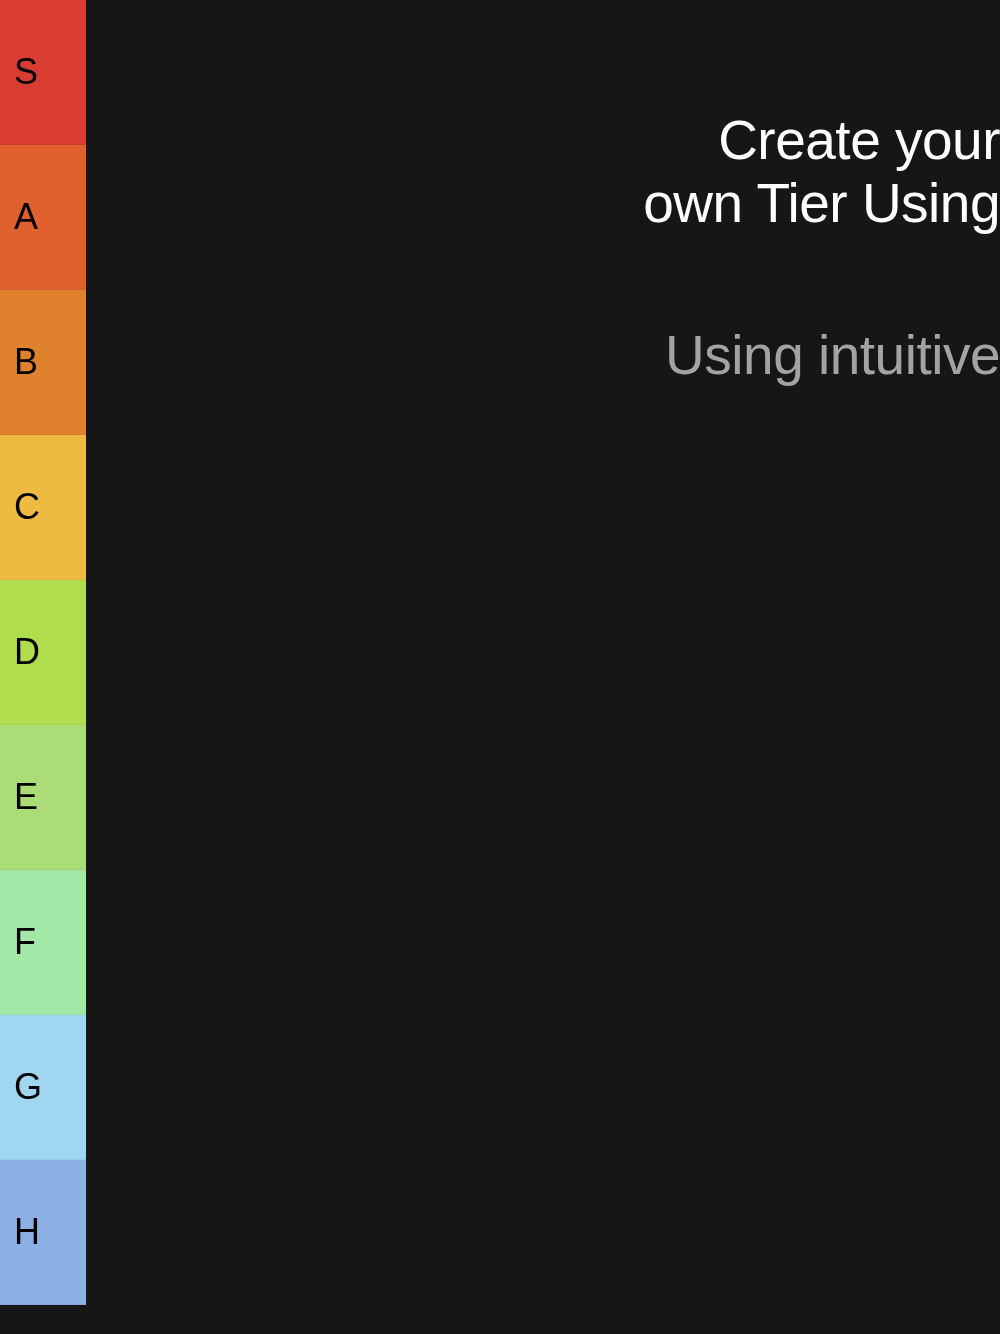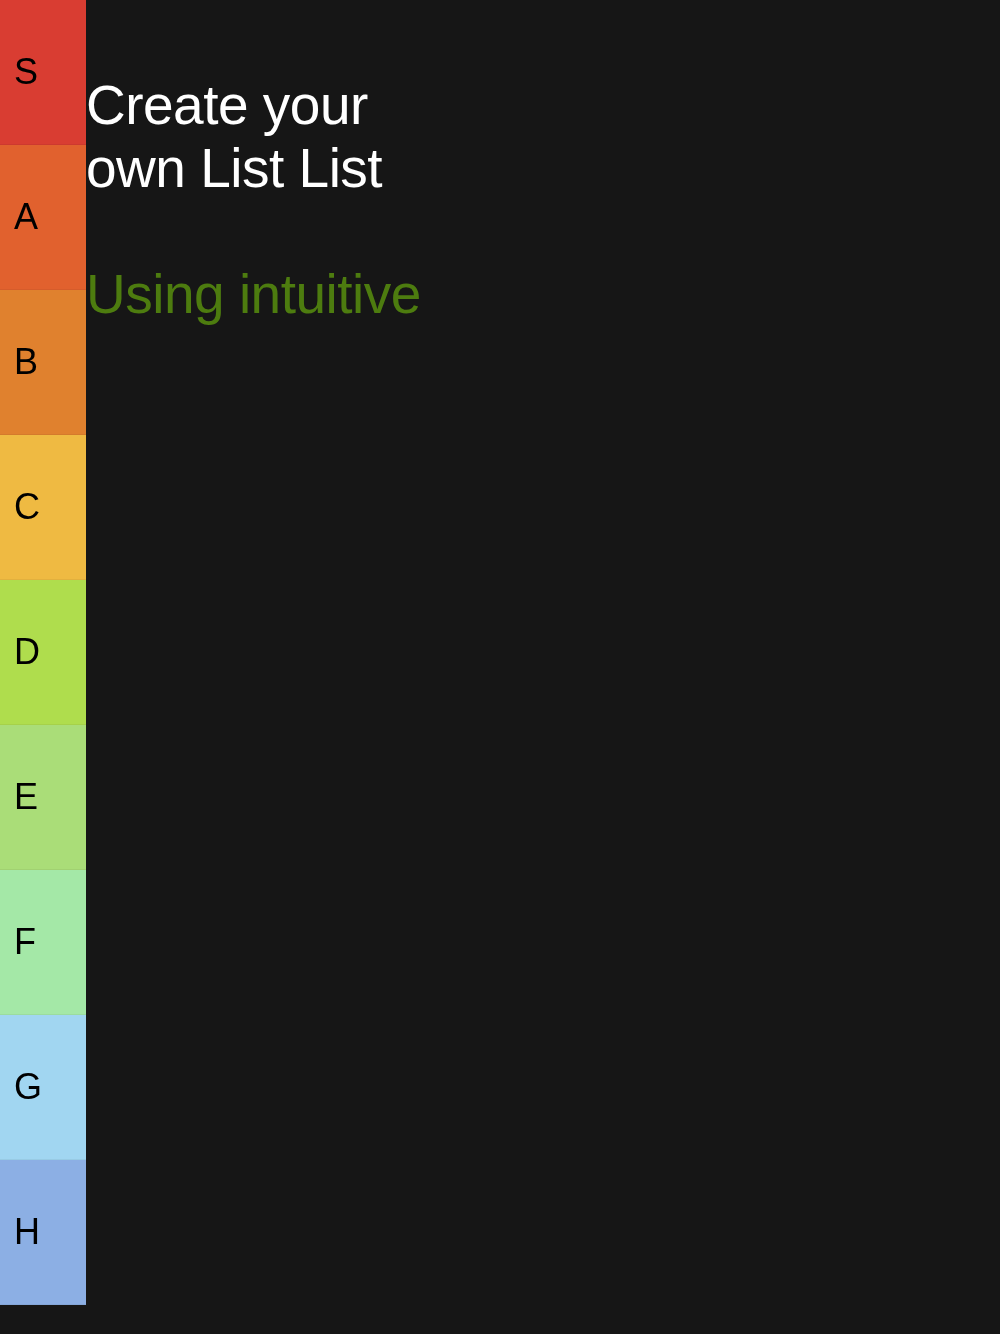--- a/index.html
+++ b/index.html
@@ -33,37 +33,37 @@
       font-size: 36px;
       font-weight: 400;
       color: #000;
       border-bottom: 1px solid rgba(0,0,0,0.05);
     }
     .content {
       position: absolute;
       left: 86px;
       top: 0;
       right: 0;
-      padding-top: 74px;
-      text-align: left;
+      padding-top: 109px;
+      text-align: right;
     }
     .heading {
       color: #fff;
       font-size: 55px;
       font-weight: 400;
       line-height: 1.15;
       letter-spacing: -0.5px;
     }
     .subheading {
-      color: #4d7c0f;
+      color: #a3a3a3;
       font-size: 55px;
       font-weight: 400;
       line-height: 1.15;
       letter-spacing: -0.5px;
-      margin-top: 62px;
+      margin-top: 88px;
     }
   </style>
 </head>
 <body>
 
 <div class="tier-column">
   <div class="tier-cell" style="background: rgb(217, 61, 50);">
     <span>S</span>
   </div>
   <div class="tier-cell" style="background: rgb(225, 97, 46);">
@@ -88,18 +88,18 @@
     <span>G</span>
   </div>
   <div class="tier-cell" style="background: rgb(140, 175, 228);">
     <span>H</span>
   </div>
 </div>
 
 <div class="content">
   <div class="heading">
     <span>Create your</span><br>
-    <span>own List List</span>
+    <span>own Tier Using</span>
   </div>
   <div class="subheading">
     <span>Using intuitive</span><br>
   </div>
 </div>
 
 </body></html>

